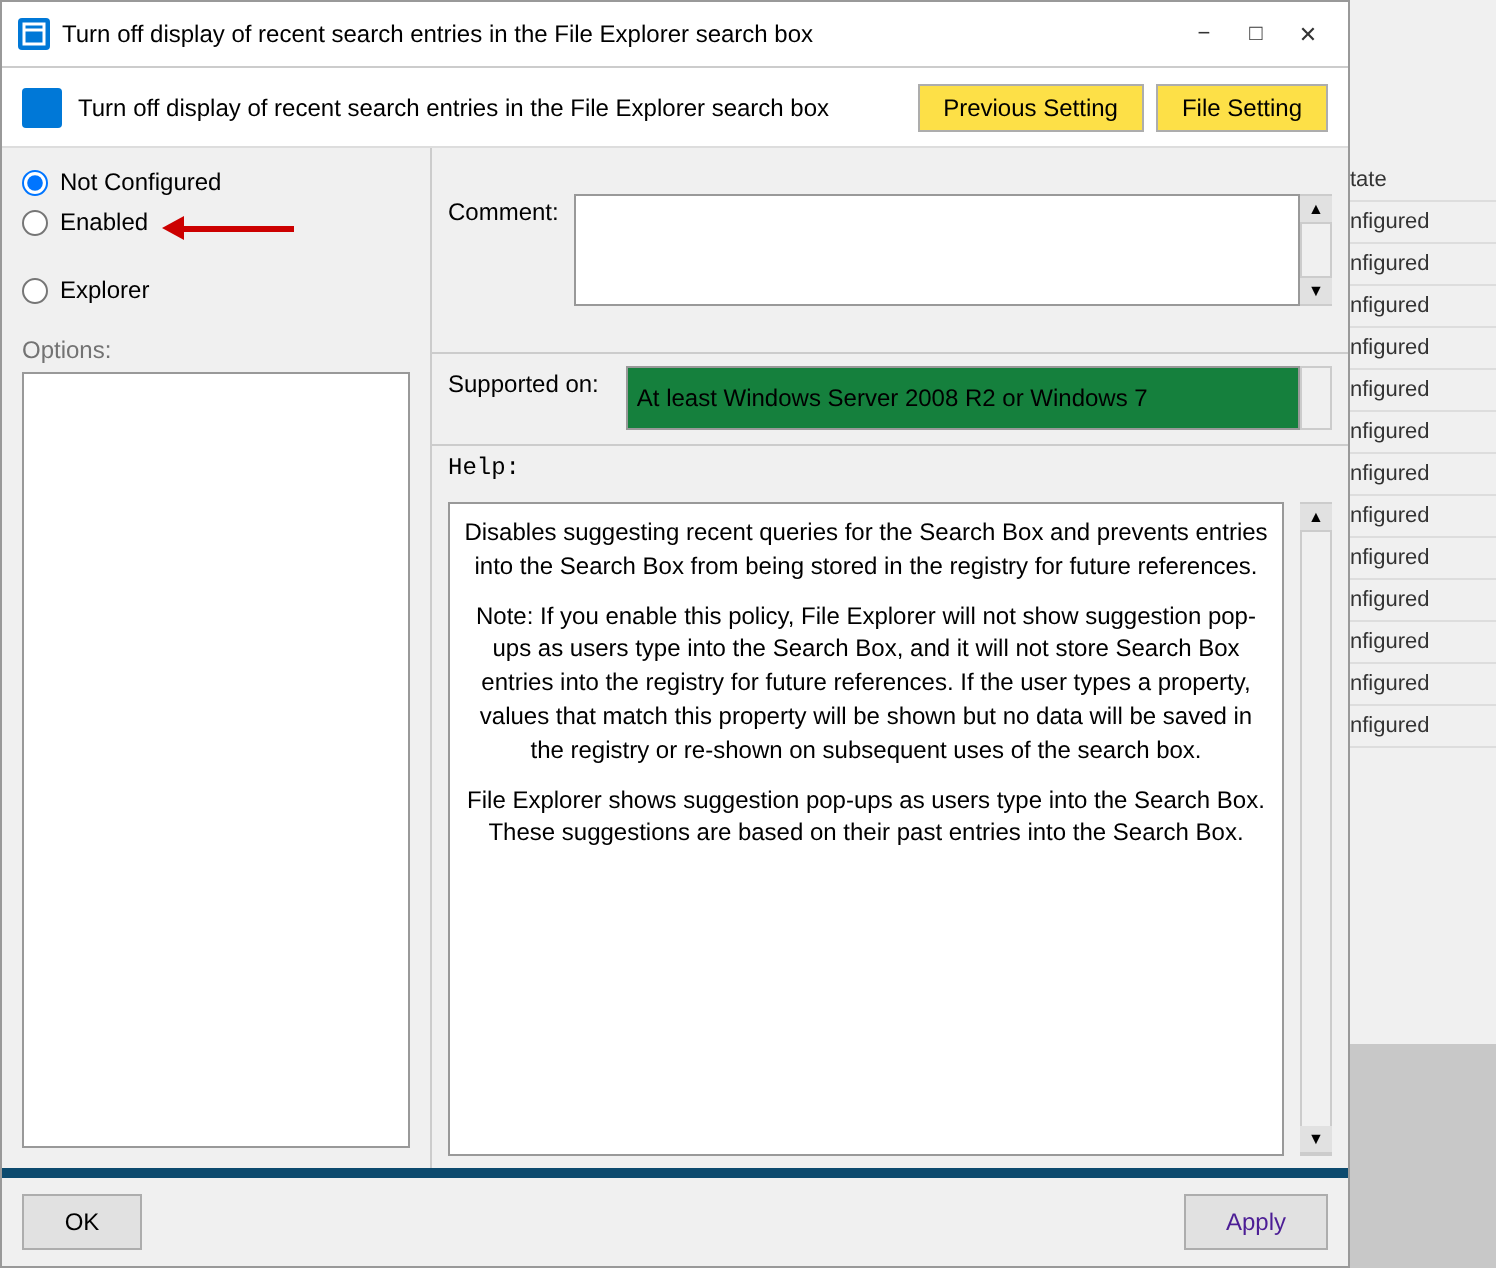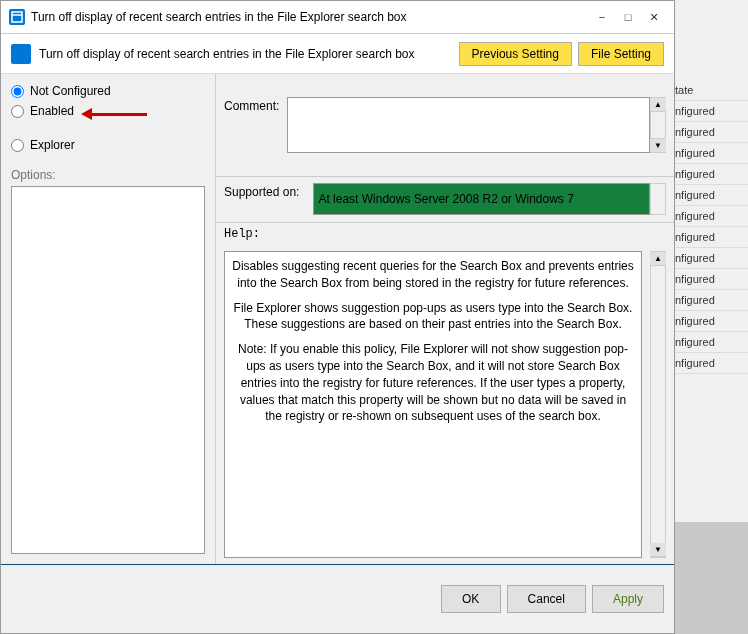--- a/index.html
+++ b/index.html
@@ -295,38 +295,38 @@
       background: #f0f0f0;
       border: 1px solid #ccc;
       display: flex;
       flex-direction: column;
       align-items: center;
     }
 
     
     .bottom-bar {
       display: flex;
-      justify-content: flex-end;
-      align-items: center;
-      padding: 20px 10px;
-      border-top: 1px solid #0c4a6e;
+      justify-content: space-between;
+      align-items: center;
+      padding: 8px 10px;
+      border-top: 5px solid #0c4a6e;
       background: #f0f0f0;
       gap: 6px;
     }
     .bottom-btn {
       padding: 6px 20px;
       background: #e1e1e1;
       border: 1px solid #adadad;
       cursor: pointer;
       font-size: 12px;
       color: #000;
       min-width: 60px;
     }
     .bottom-btn.disabled {
-      color: #4d7c0f;
+      color: #4c1d95;
       cursor: default;
     }
 
     .sections-row {
       display: flex;
       gap: 0;
       font-family: Liberation Mono, monospace;
     }
     .section-header {
       font-size: 12px;
@@ -435,30 +435,29 @@
       </div>
 
       <div class="sections-row">
         <div style="width:0;"></div>
         <span class="section-header">Help:</span>
       </div>
 
       <div class="help-section">
         <div class="help-content">
           <p>Disables suggesting recent queries for the Search Box and prevents entries into the Search Box from being stored in the registry for future references.</p>
+          <p>Note: If you enable this policy, File Explorer will not show suggestion pop-ups as users type into the Search Box, and it will not store Search Box entries into the registry for future references.  If the user types a property, values that match this property will be shown but no data will be saved in the registry or re-shown on subsequent uses of the search box.</p>
           <p>File Explorer shows suggestion pop-ups as users type into the Search Box.  These suggestions are based on their past entries into the Search Box.</p>
-          <p>Note: If you enable this policy, File Explorer will not show suggestion pop-ups as users type into the Search Box, and it will not store Search Box entries into the registry for future references.  If the user types a property, values that match this property will be shown but no data will be saved in the registry or re-shown on subsequent uses of the search box.</p>
         </div>
         <div class="help-scrollbar">
           <div class="scroll-arrow">▲</div>
           <div style="flex:1; width:100%; background:#f0f0f0;"></div>
           <div class="scroll-arrow">▼</div>
         </div>
       </div>
     </div>
   </div>
 
   <div class="bottom-bar">
     <button class="bottom-btn">OK</button>
-    <button class="bottom-btn">Cancel</button>
     <button class="bottom-btn disabled">Apply</button>
   </div>
 </div>
 
 </body></html>

